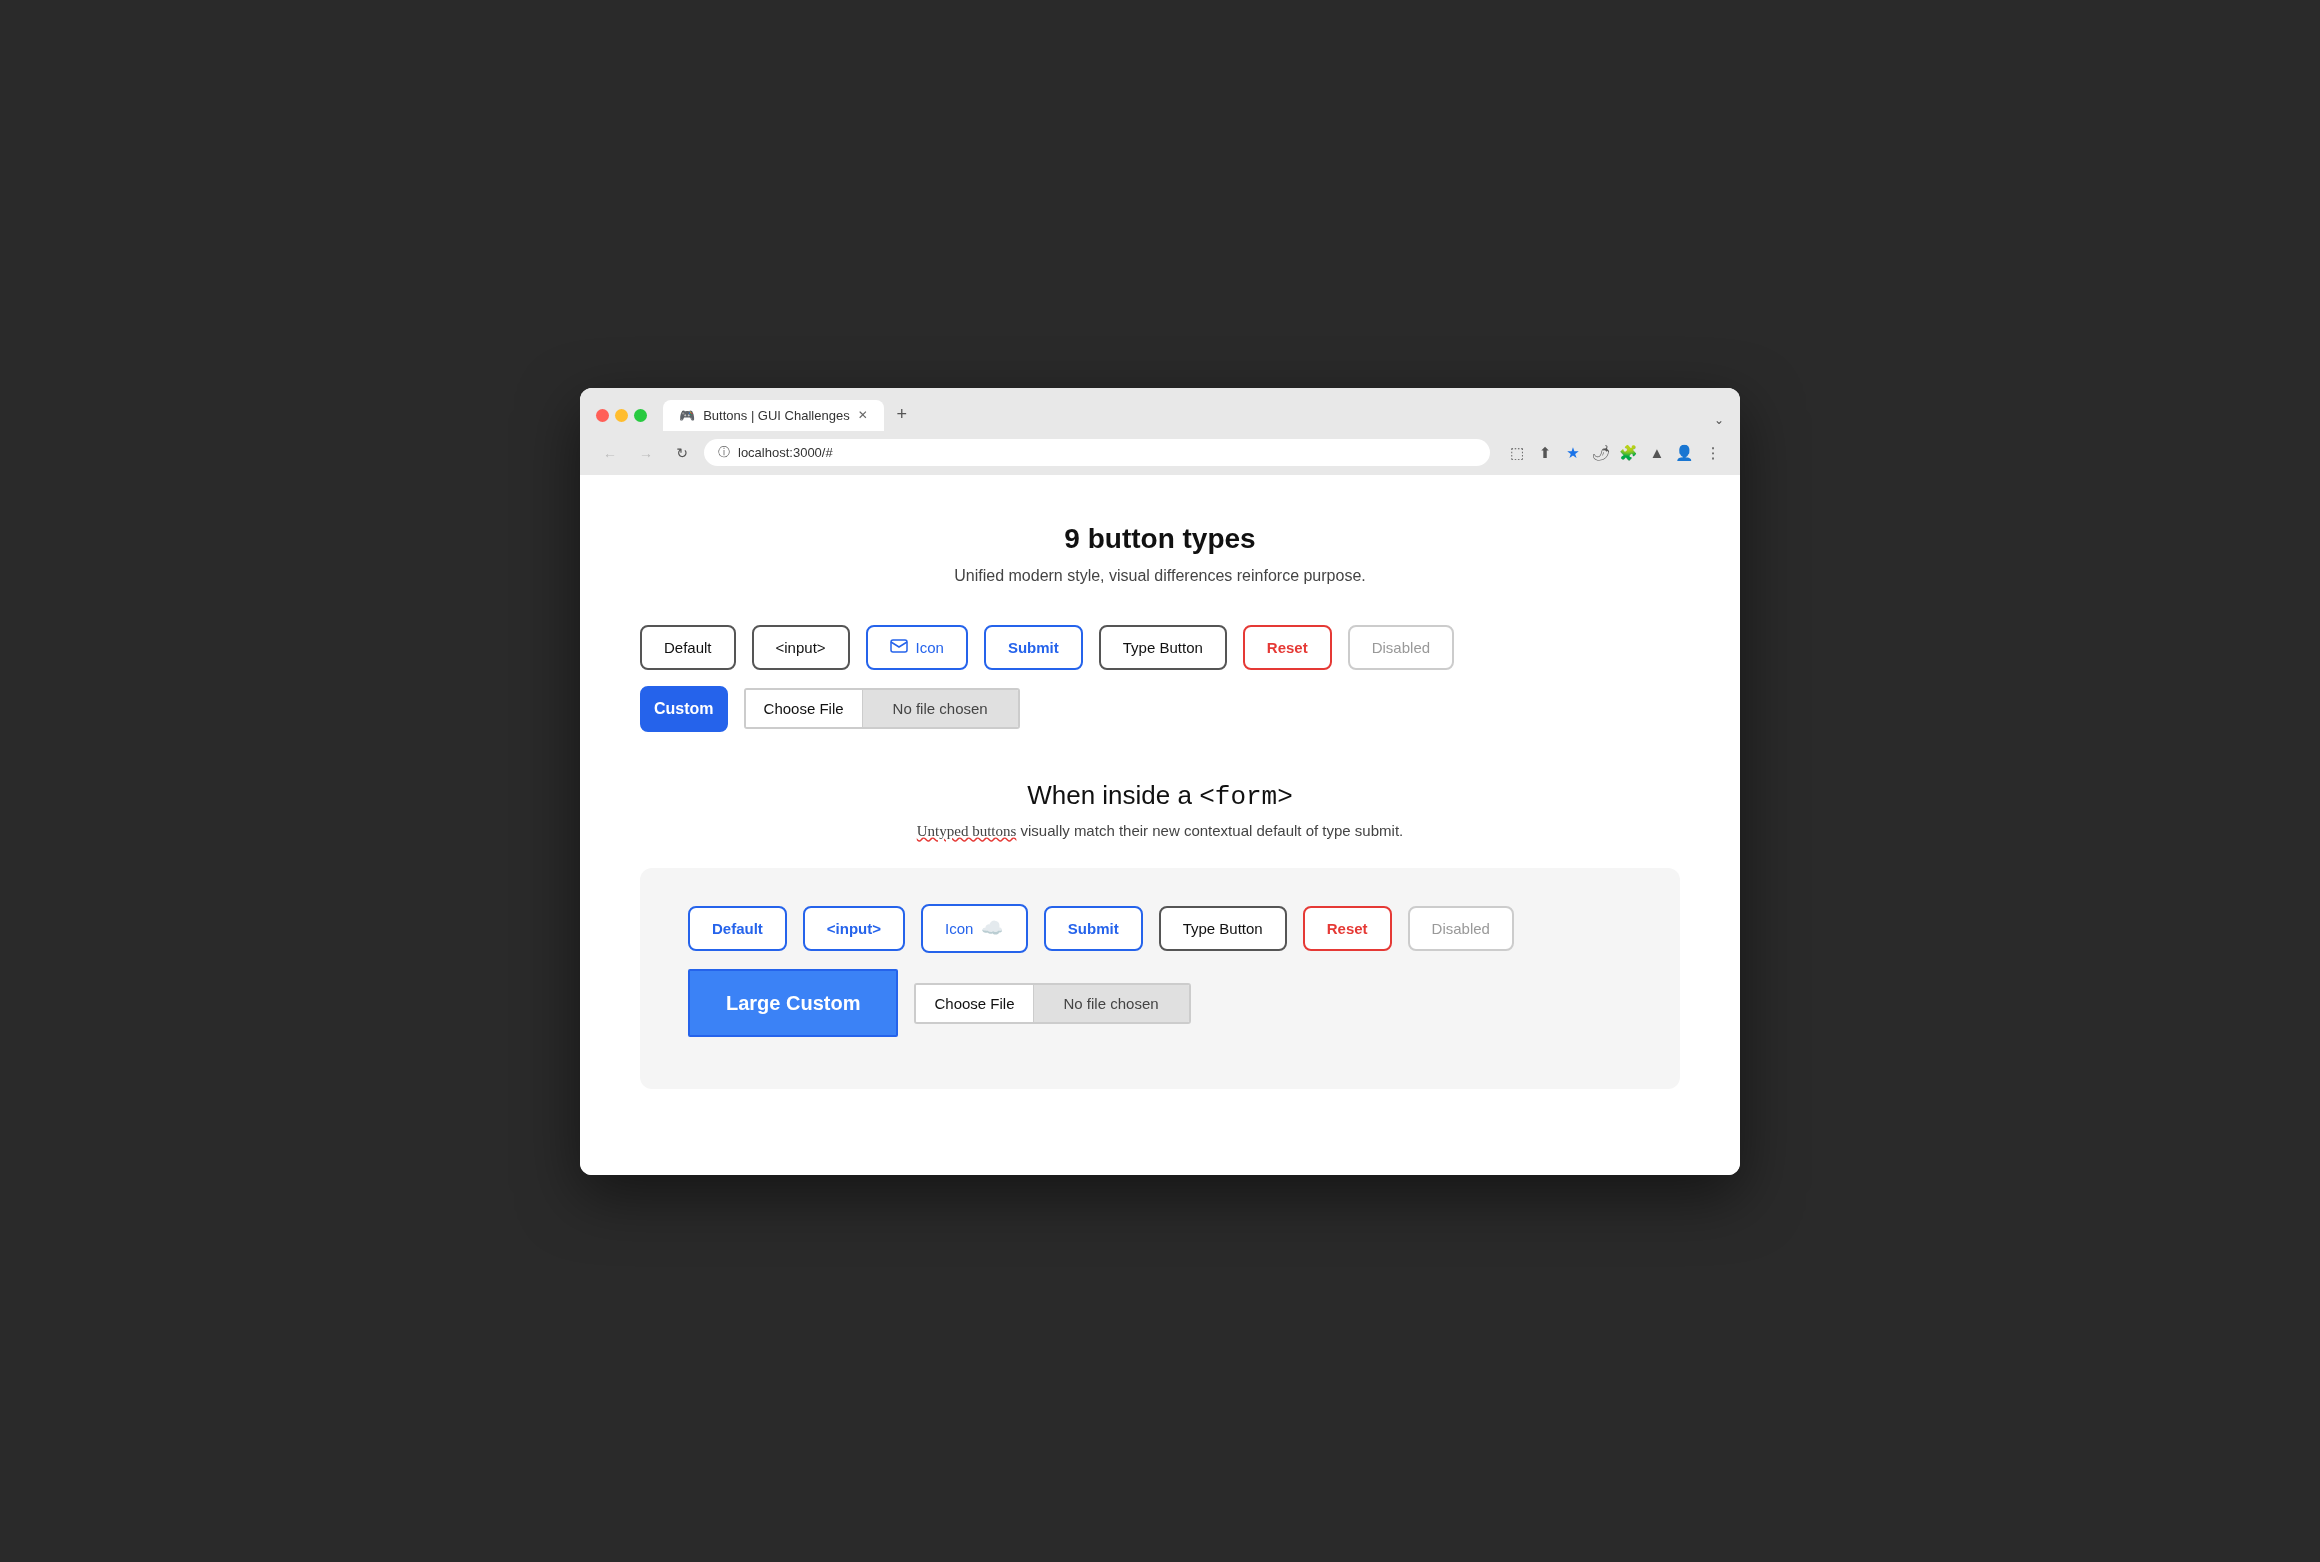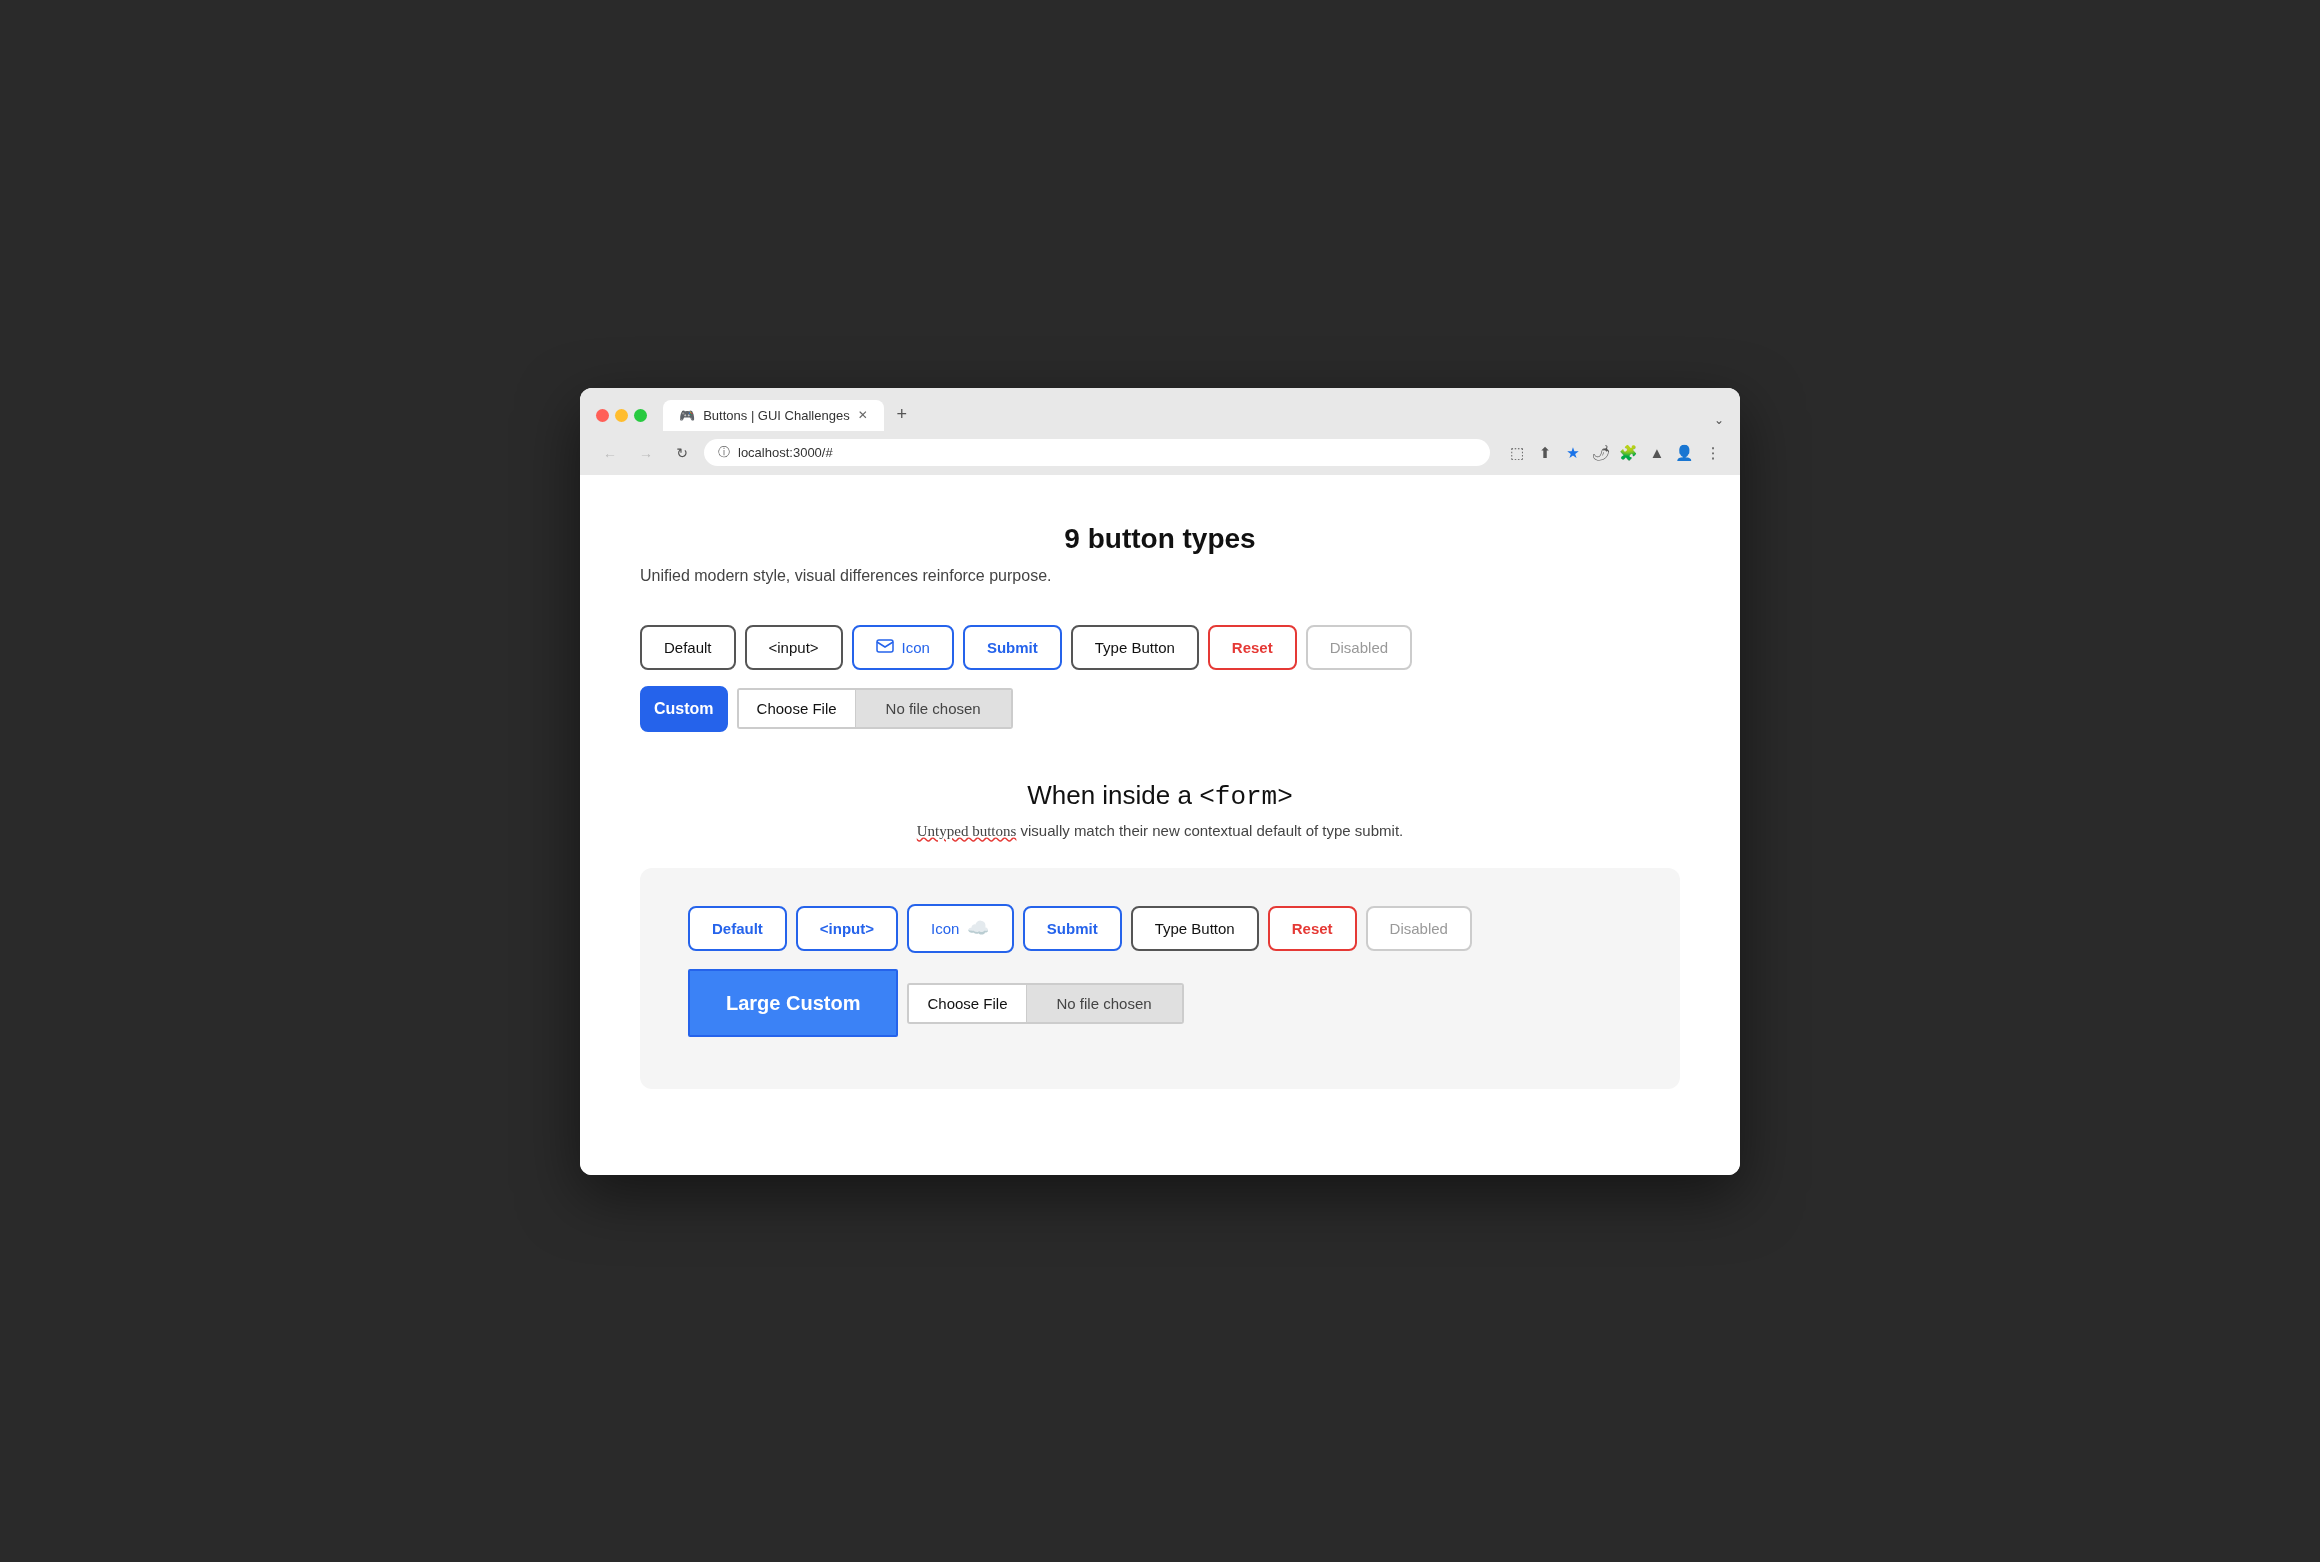--- a/index.html
+++ b/index.html
@@ -166,30 +166,31 @@
 
     .page-title {
       text-align: center;
       font-size: 28px;
       font-weight: 700;
       margin-bottom: 12px;
       color: #111;
     }
 
     .page-subtitle {
+      text-align: center;
       font-size: 16px;
       color: #444;
       margin-bottom: 40px;
     }
 
     
     .button-row {
       display: flex;
       align-items: center;
-      gap: 9px;
+      gap: 16px;
       flex-wrap: wrap;
       margin-bottom: 16px;
     }
 
     
     .btn {
       padding: 10px 22px;
       border-radius: 8px;
       font-size: 15px;
       font-weight: 500;

